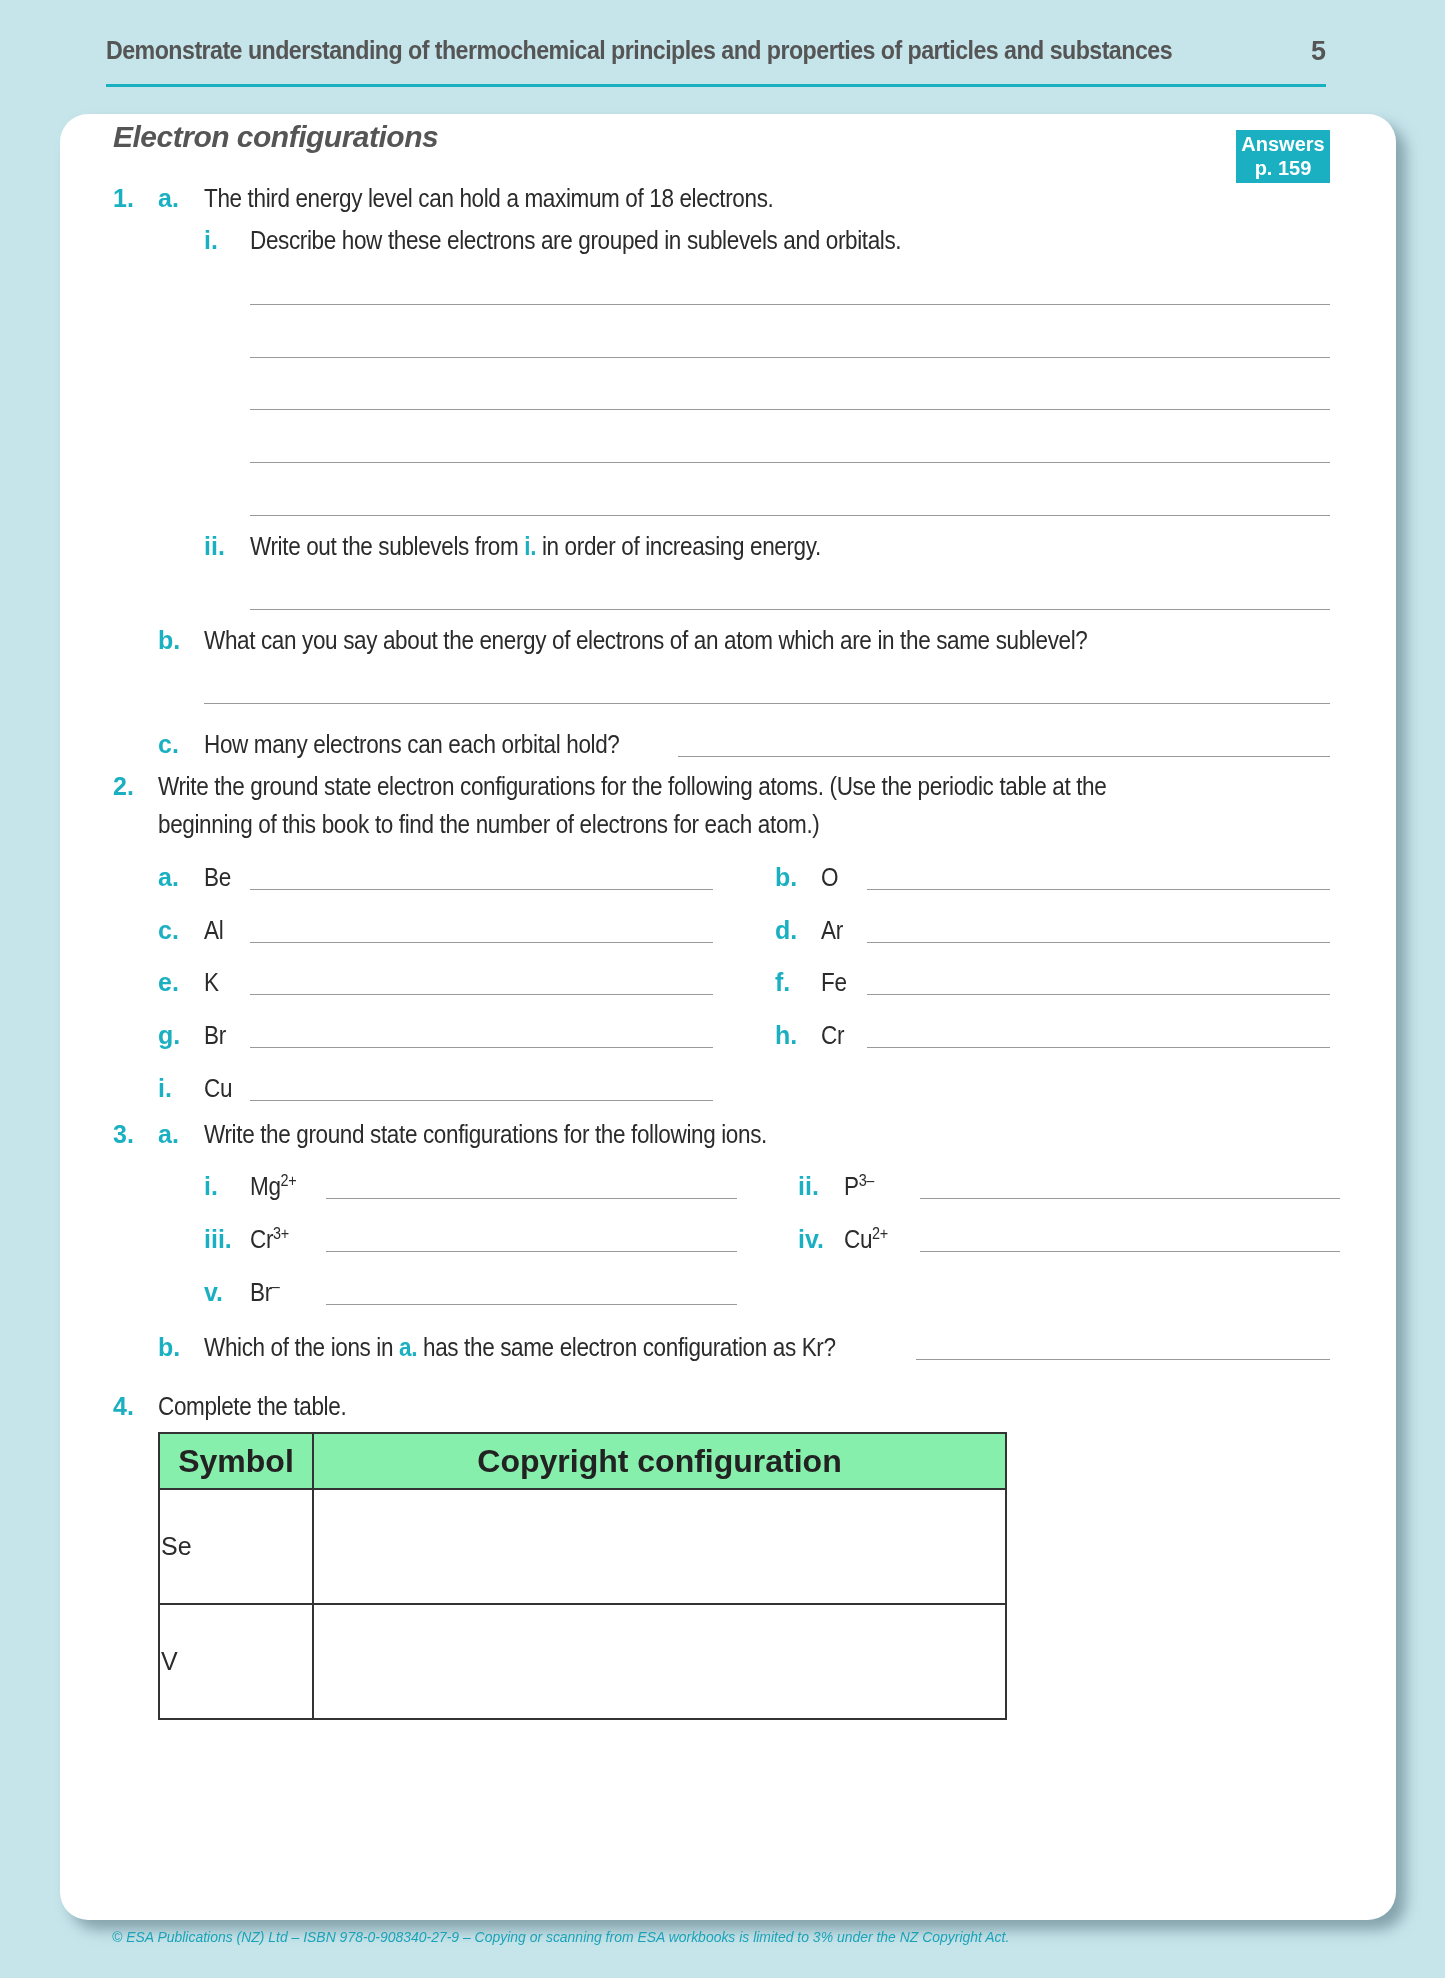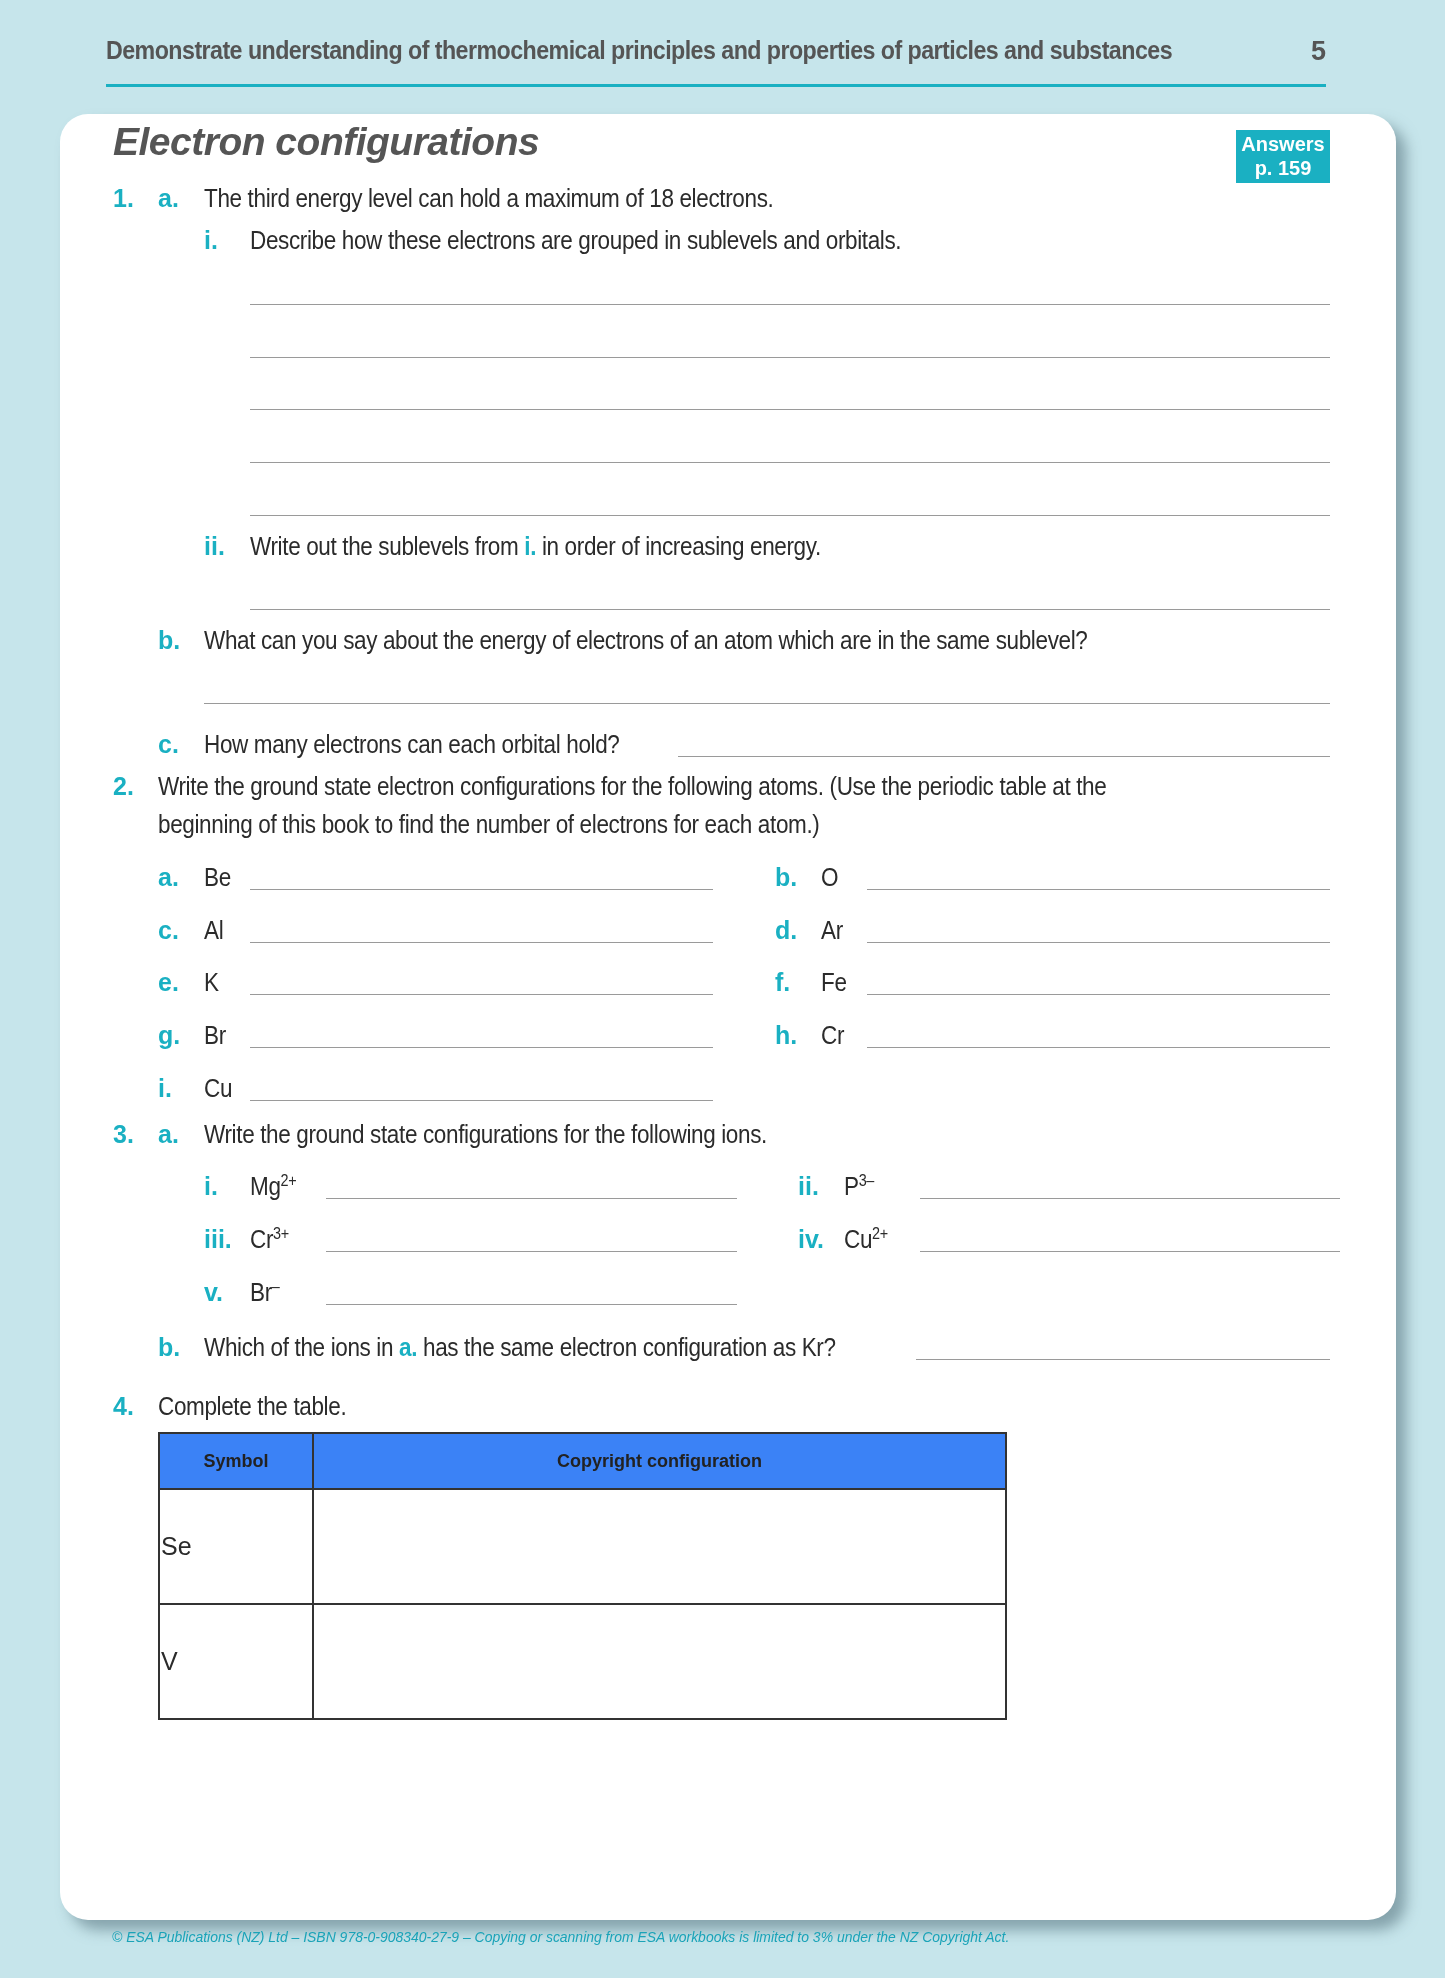--- a/index.html
+++ b/index.html
@@ -21,39 +21,39 @@
   .running-head .pageno {
     position: absolute; right: 0; top: 4px; font-size: 27px; font-weight: bold; color: #555;
   }
   .card {
     position: absolute; left: 60px; top: 114px; width: 1336px; height: 1806px;
     background: #fff; border-radius: 28px;
     box-shadow: 10px 10px 14px rgba(80,110,120,0.55);
   }
   .abs { position: absolute; white-space: nowrap; }
   .h1 {
-    left: 113px; top: 120px; font-size: 39px; font-weight: bold; font-style: italic; color: #555;
+    left: 113px; top: 120px; font-size: 30px; font-weight: bold; font-style: italic; color: #555;
     letter-spacing: -0.5px;
   }
   .badge {
     position: absolute; left: 1236px; top: 130px; width: 94px; height: 53px;
     background: #1ab0c2; color: #fff; text-align: center; font-size: 20px; line-height: 24px;
     font-weight: bold; padding-top: 2px; box-sizing: border-box;
   }
   .t { font-size: 25px; color: #2b2b2b; letter-spacing: -0.4px; transform: scaleX(0.9); transform-origin: left center; }
   .num { font-size: 25px; font-weight: bold; color: #1ab0c2; }
   .line { position: absolute; height: 0; border-top: 1.5px solid #9a9a9a; }
   sup { font-size: 16px; vertical-align: 9px; line-height: 0; }
   table.tbl {
     position: absolute; left: 158px; top: 1432px; width: 849px;
     border-collapse: collapse;
   }
   .tbl th, .tbl td { border: 2.5px solid #333; }
   .tbl th {
-    background: #3b82f6; height: 52px; font-size: 18px; font-weight: bold; color: #222;
+    background: #86efac; height: 52px; font-size: 32px; font-weight: bold; color: #222;
   }
   .tbl td { height: 111px; font-size: 25px; text-align: left; }
   .tbl .c1 { width: 150px; }
   .footer {
     left: 112px; top: 1928px; font-size: 15px; font-style: italic; color: #1aa3b8;
     transform: scaleX(0.93); transform-origin: left top;
   }
 </style>
 </head>
 <body>

